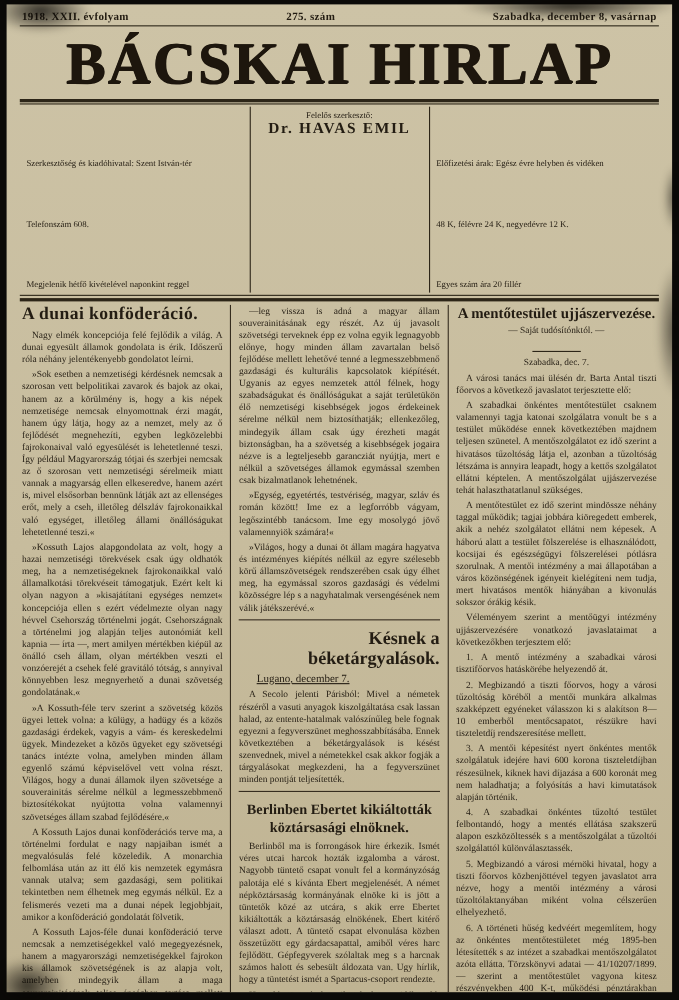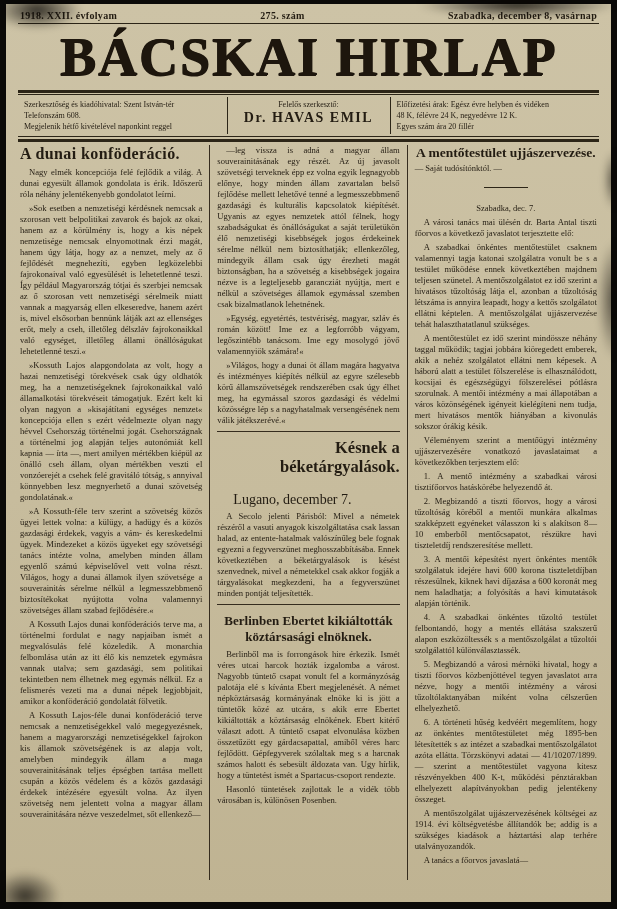--- a/index.html
+++ b/index.html
@@ -21,36 +21,36 @@
   .rule{border:0;background:#2c2517;}
   .r1{height:1px;margin:0;}
   .r2{height:3px;margin:2px 0 1px 0;}
   .masthead{margin:2px 0 1px 0;text-align:center;font-size:54px;line-height:62px;font-weight:bold;
             letter-spacing:2px;color:#1d160d;text-shadow:1px 0 0 #1d160d, 0 1px 0 #1d160d;}
   .infobar{display:flex;align-items:stretch;margin:2px 0;}
   .cell{flex:1;padding:2px 6px;font-size:8px;line-height:11px;}
   .cell.mid{flex:0 0 150px;text-align:center;border-left:1px solid #2c2517;border-right:1px solid #2c2517;}
   .editor-name{display:block;font-size:14px;font-weight:bold;letter-spacing:1.5px;margin-top:2px;}
   .cell.right{text-align:left;}
-  .info-line{white-space:normal;}
+  .info-line{white-space:normal;margin-top:44px;}
 
   .columns{display:flex;height:735px;overflow:hidden;margin-top:3px;}
   .col{flex:1;padding:0 7px;overflow:hidden;}
   .col.first{padding-left:2px;}
   .col.last{padding-right:2px;}
   .col + .col{border-left:1px solid #352c1e;}
   .p{margin:0 0 3px 0;font-size:8.6px;line-height:11px;text-align:justify;text-indent:9px;}
   .h-left{margin:0 0 4px 0;font-size:16px;line-height:18px;font-weight:bold;letter-spacing:.4px;}
   .h-center-big{margin:6px 0 4px 0;font-size:16.5px;line-height:19px;font-weight:bold;text-align:right;}
   .h-center-mid{margin:8px 2px 4px 2px;font-size:13px;line-height:16px;font-weight:bold;text-align:center;}
   .h-col3{margin:0 0 2px 0;font-size:13.5px;line-height:16px;font-weight:bold;text-align:center;}
-  .byline{font-size:8.5px;text-align:left;margin:0 0 14px 0;}
+  .byline{font-size:8.5px;text-align:center;margin:0 0 14px 0;}
   .shortrule{width:44px;height:1px;background:#2c2517;margin:2px auto 3px auto;}
-  .dateline-c{font-size:8.5px;text-align:center;margin:15px 0 4px 0;}
-  .dateline-l{font-size:14px;margin:16px 0 3px 0;text-indent:16px;}
+  .dateline-c{font-size:8.5px;text-align:center;margin:4px 0 4px 0;}
+  .dateline-l{font-size:10px;margin:4px 0 3px 0;text-indent:16px;text-decoration:underline;}
   .hrule{height:1px;background:#352c1e;margin:5px 0 2px 0;}
 </style>
 </head>
 <body>
 
 <div class="scan">
   <div class="paper">
 
     <header class="topbar">
       <span>1918. XXII. évfolyam</span>

